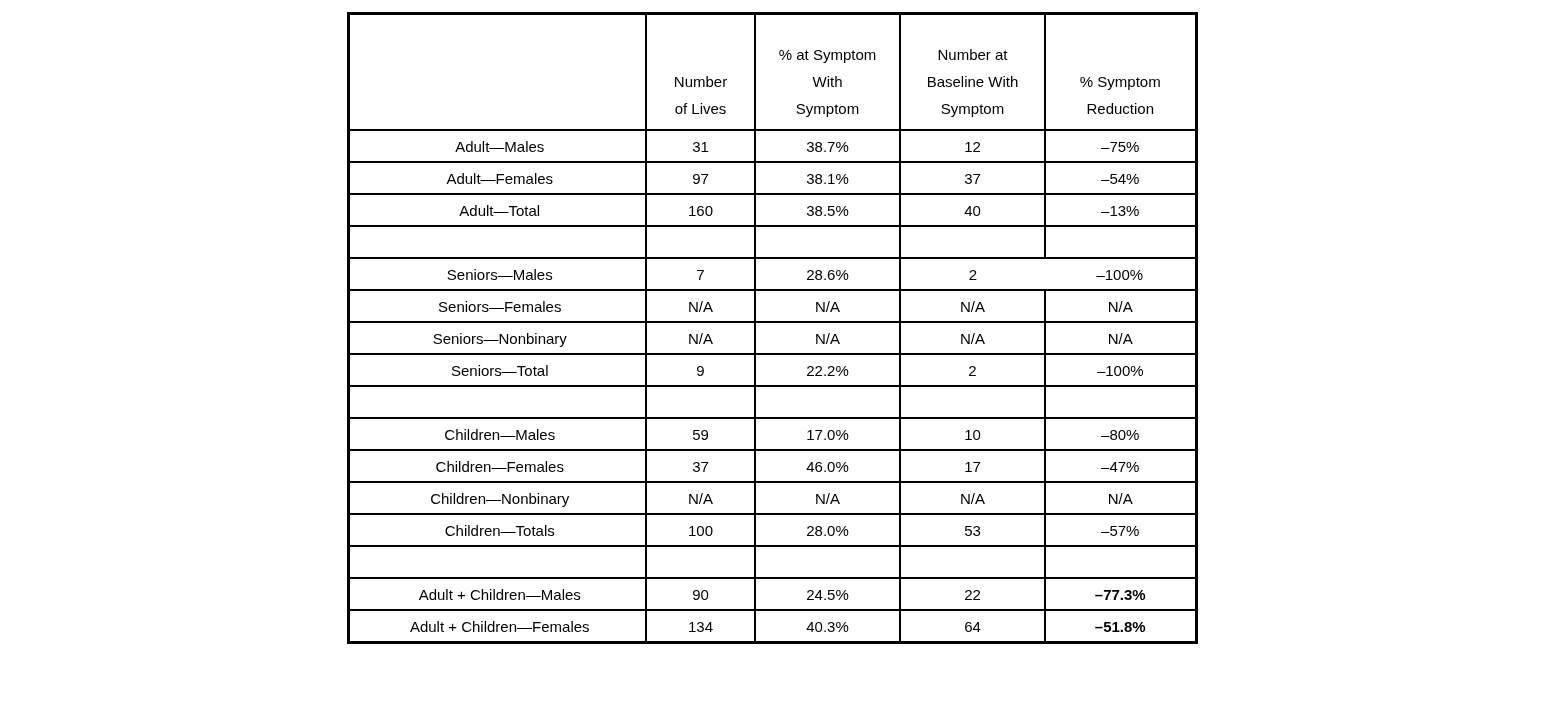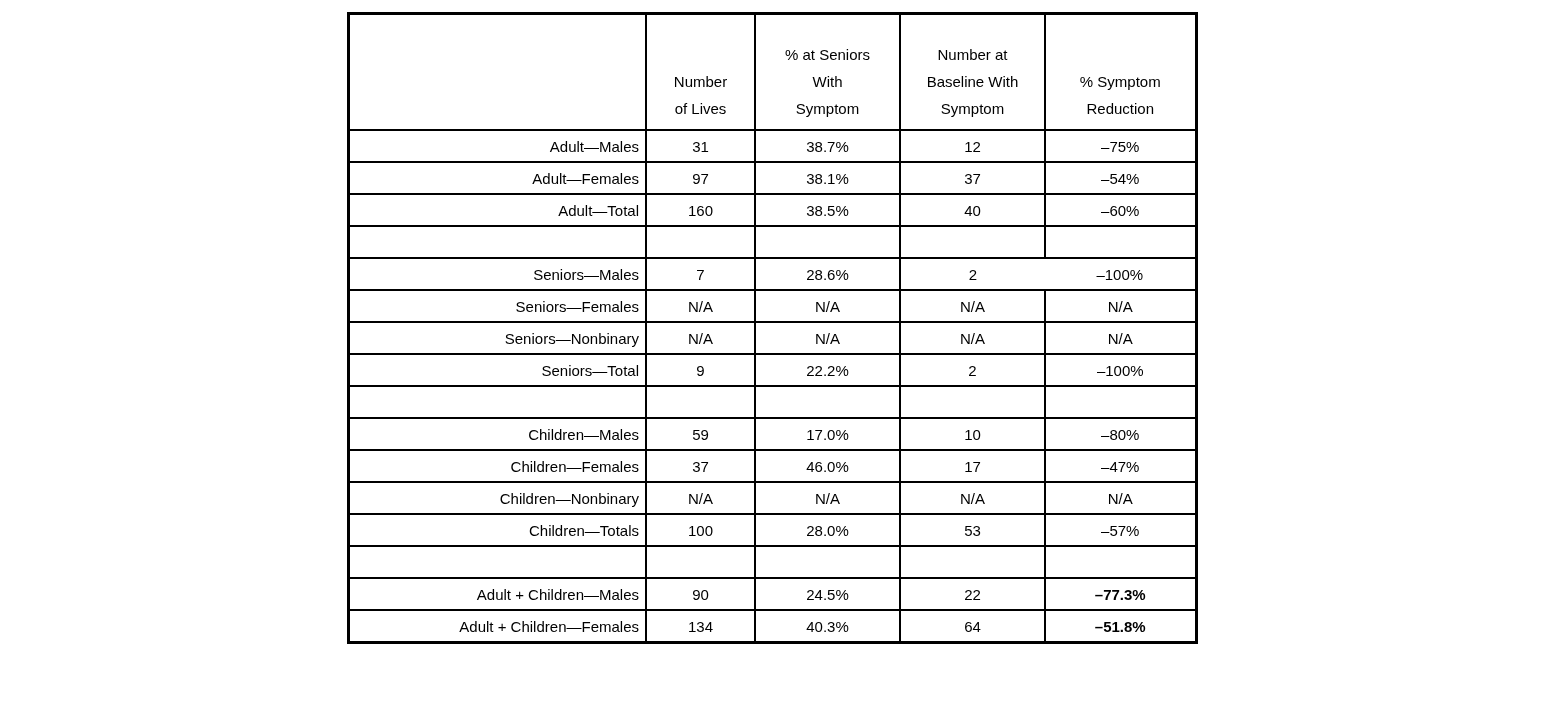--- a/index.html
+++ b/index.html
@@ -40,21 +40,21 @@
     padding: 0 4px 7px 4px;
     line-height: 27px;
   }
   table.data-table tbody td {
     height: 30px;
     text-align: center;
     padding: 0 6px;
     vertical-align: middle;
   }
   table.data-table tbody td.label-cell {
-    text-align: right;
+    text-align: center;
     padding-left: 11px;
   }
   table.data-table tbody td.bold-cell {
     font-weight: bold;
   }
   table.data-table tbody td.no-border-right { border-right: none; }
   table.data-table tbody td.no-border-left  { border-left: none; }
 </style>
 </head>
 <body>
@@ -69,21 +69,21 @@
       <col style="width:151px">
     </colgroup>
     <thead>
       <tr>
           <th></th>
           <th>
             <div>Number</div>
             <div>of Lives</div>
           </th>
           <th>
-            <div>% at Seniors</div>
+            <div>% at Symptom</div>
             <div>With</div>
             <div>Symptom</div>
           </th>
           <th>
             <div>Number at</div>
             <div>Baseline With</div>
             <div>Symptom</div>
           </th>
           <th>
             <div>% Symptom</div>
@@ -104,21 +104,21 @@
           <td>97</td>
           <td>38.1%</td>
           <td>37</td>
           <td>–54%</td>
         </tr>
         <tr>
           <td class="label-cell">Adult—Total</td>
           <td>160</td>
           <td>38.5%</td>
           <td>40</td>
-          <td>–60%</td>
+          <td>–13%</td>
         </tr>
         <tr>
           <td class="label-cell"></td>
           <td></td>
           <td></td>
           <td></td>
           <td></td>
         </tr>
         <tr>
           <td class="label-cell">Seniors—Males</td>

